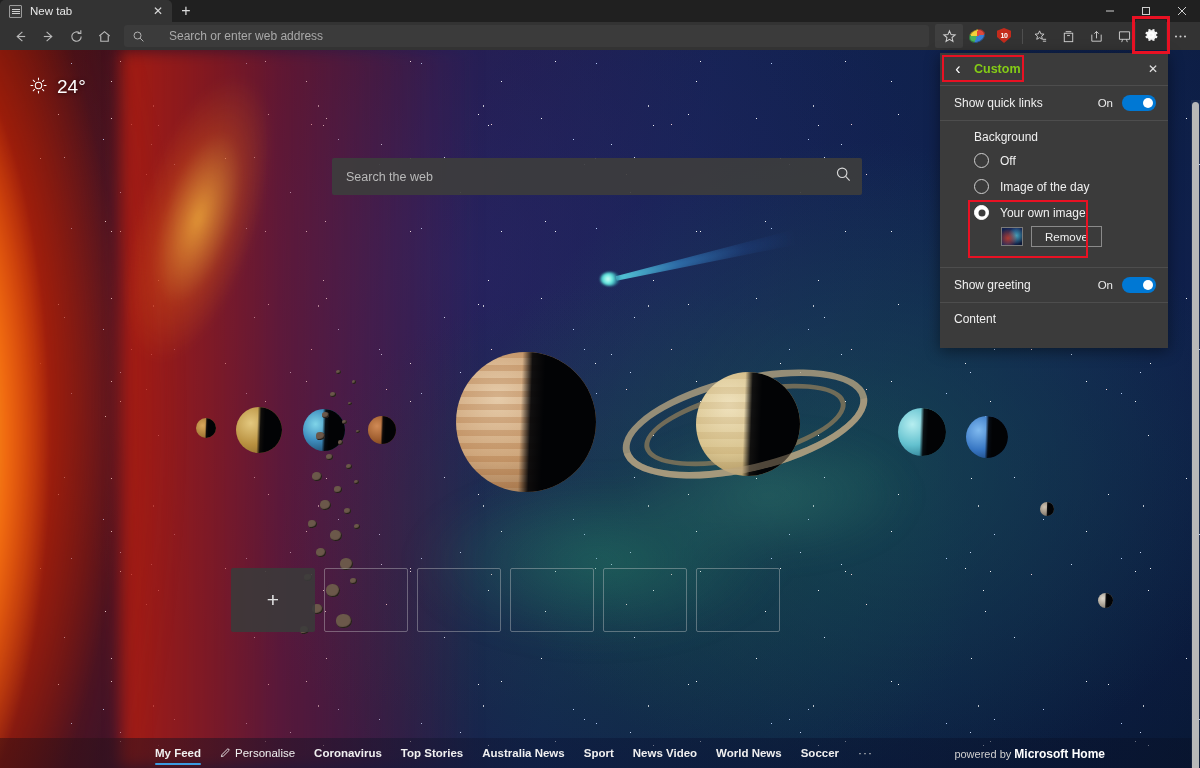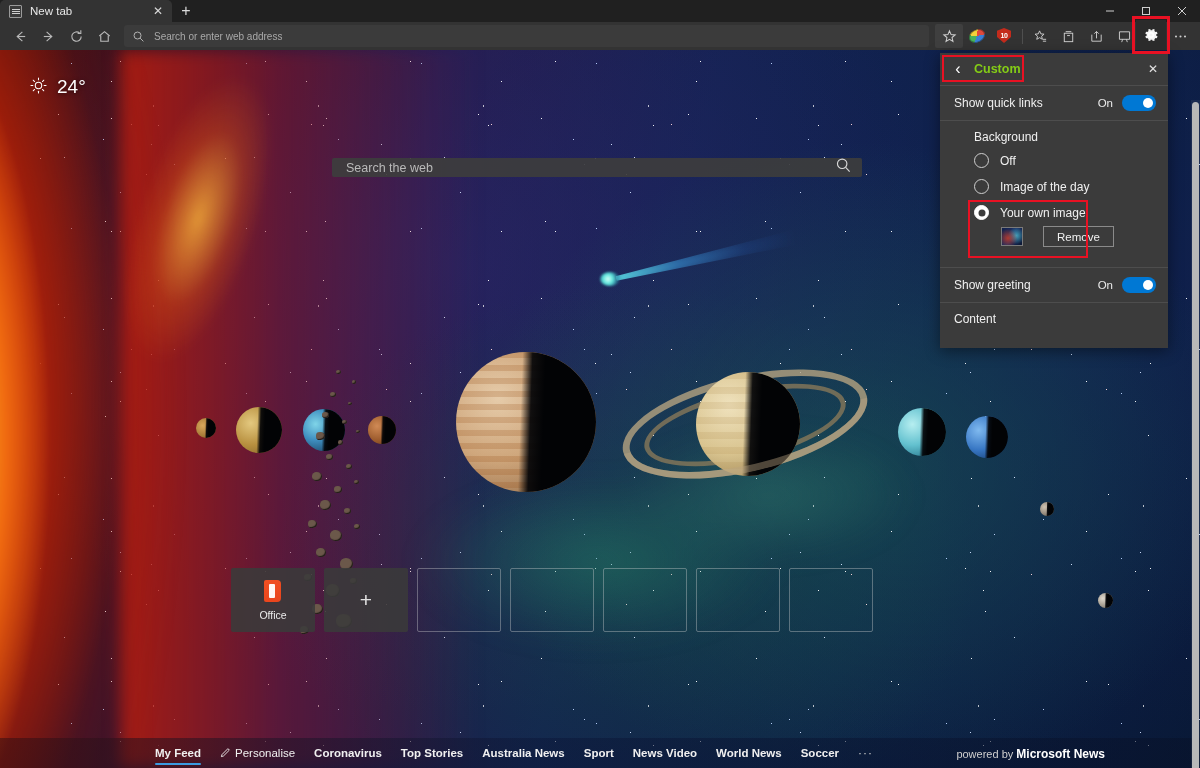--- a/index.html
+++ b/index.html
@@ -58,21 +58,21 @@
     width: 28px; height: 24px; display: flex; align-items: center;
     justify-content: center; color: #cfcfcf; flex: 0 0 28px;
   }
   .tb-btn svg { display: block; }
   .addressbar {
     flex: 1; height: 22px; background: #3b3b3b; border-radius: 3px;
     display: flex; align-items: center; padding: 0 8px; margin: 0 6px;
     min-width: 0;
   }
   .addressbar .ph {
-    font-size: 10px; color: #a9a9a9; margin-left: 9px;
+    font-size: 12px; color: #a9a9a9; margin-left: 24px;
     white-space: nowrap; overflow: hidden;
   }
   .tb-right { display: flex; align-items: center; }
   .tb-sep { width: 1px; height: 15px; background: #4f4f4f; margin: 0 3px; }
   .tb-fav { background: #3f3f3f; border-radius: 2px; }
 
   .ext-collections {
     width: 16px; height: 16px; border-radius: 50%;
     background:
       conic-gradient(from 200deg,#49b35c 0deg 90deg,#f3d13a 90deg 165deg,
@@ -210,21 +210,21 @@
     position: absolute; left: 30px; top: 26px; display: flex; align-items: center;
     gap: 10px; z-index: 10;
   }
   .weather .temp {
     color: #fff; font-size: 19px; font-weight: 400;
     text-shadow: 0 1px 4px rgba(0,0,0,.6);
   }
 
   
   .searchwrap {
-    position: absolute; left: 332px; top: 108px; width: 530px; height: 19px;
+    position: absolute; left: 332px; top: 108px; width: 530px; height: 37px;
     background: rgba(61,61,61,.92); border-radius: 2px; display: flex;
     align-items: center; padding: 0 10px 0 14px; z-index: 10;
   }
   .searchwrap .ph { flex: 1; color: #b9b9b9; font-size: 12.5px; }
 
   
   .tiles {
     position: absolute; left: 231px; top: 518px; display: flex; gap: 9px; z-index: 10;
   }
   .tile {
@@ -354,21 +354,21 @@
   .radio.on::after {
     content: ""; position: absolute; left: 50%; top: 50%; width: 7px; height: 7px;
     border-radius: 50%; background: #3b3b3b; transform: translate(-50%,-50%);
   }
   .radio-label { font-size: 12px; color: #f0f0f0; }
   .ownimg-block { position: relative; }
   .own-hl {
     position: absolute; left: -6px; top: -5px; width: 120px; height: 58px;
     border: 2px solid #e81123; pointer-events: none;
   }
-  .thumb-row { display: flex; align-items: center; gap: 20px; margin: 2px 0 0 27px; }
+  .thumb-row { display: flex; align-items: center; gap: 8px; margin: 2px 0 0 27px; }
   .thumb {
     width: 22px; height: 19px; flex: 0 0 22px; border: 1px solid #7a7a7a;
     background:
       radial-gradient(circle at 30% 60%, rgba(200,60,40,.85) 0%, rgba(200,60,40,0) 55%),
       radial-gradient(circle at 72% 45%, rgba(80,200,220,.75) 0%, rgba(80,200,220,0) 50%),
       linear-gradient(120deg,#12204a 0%,#1b2f63 50%,#0c1733 100%);
   }
   .remove-btn {
     height: 21px; padding: 0 13px; border: 1px solid #8a8a8a; background: #3b3b3b;
     color: #f0f0f0; font-size: 11.5px; display: flex; align-items: center;
@@ -611,24 +611,20 @@
       <span class="ph">Search the web</span>
       <span>
         <svg width="17" height="17" viewBox="0 0 18 18">
             <circle cx="7.6" cy="7.2" r="5" fill="none" stroke="#d9d9d9" stroke-width="1.2"></circle>
             <line x1="11.3" y1="11" x2="15.5" y2="15.6" stroke="#d9d9d9" stroke-width="1.2"></line>
           </svg>
       </span>
     </div>
 
     <div class="tiles">
-      <div class="tile">
-        <span class="office-logo"></span>
-        <span class="tile-label">Office</span>
-      </div>
       <div class="tile-add">+</div>
       <div class="tile-empty"></div>
       <div class="tile-empty"></div>
       <div class="tile-empty"></div>
       <div class="tile-empty"></div>
       <div class="tile-empty"></div>
     </div>
 
     <div class="newsbar">
       <div class="news-items">
@@ -643,21 +639,21 @@
         <span class="news-item bold">Top Stories</span>
         <span class="news-item bold">Australia News</span>
         <span class="news-item bold">Sport</span>
         <span class="news-item bold">News Video</span>
         <span class="news-item bold">World News</span>
         <span class="news-item bold">Soccer</span>
         <span class="news-dots">···</span>
       </div>
       <div class="powered">
         <span>powered by</span>
-        <b>Microsoft News</b>
+        <b>Microsoft Home</b>
       </div>
     </div>
 
     <div class="scrollbar">
       <div class="scrollthumb"></div>
     </div>
   </div>
 
   <div class="gearbtn">
     <svg width="18" height="18" viewBox="0 0 20 20">

